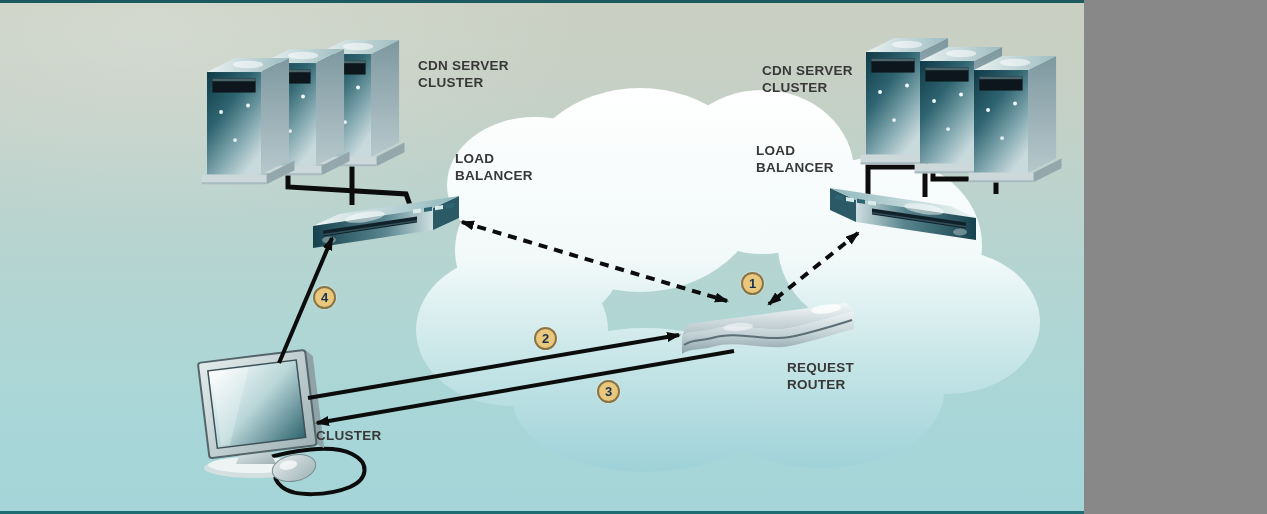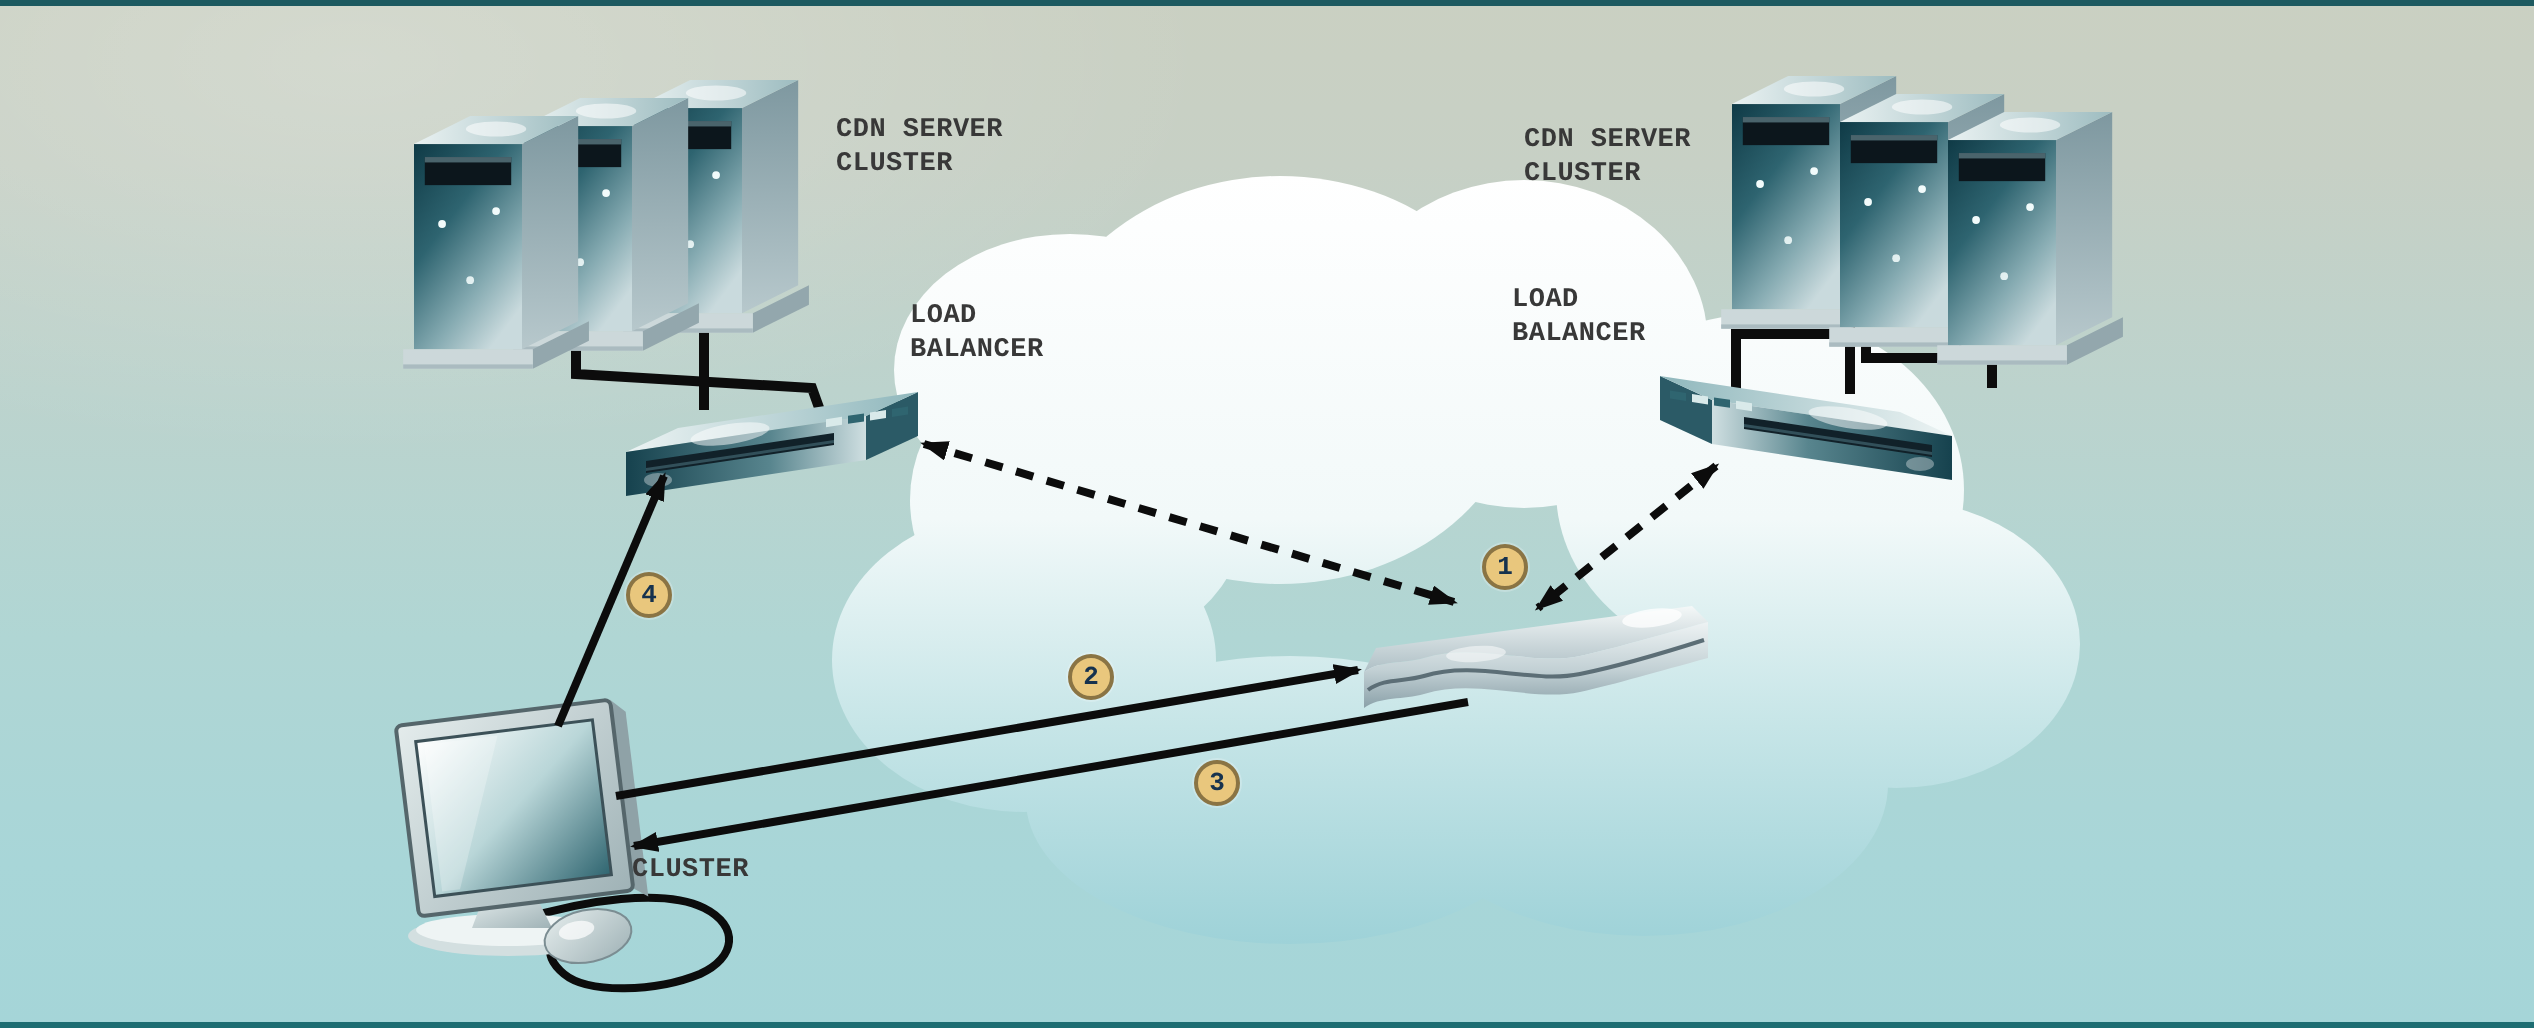--- a/index.html
+++ b/index.html
@@ -1,20 +1,20 @@
 <!DOCTYPE html>
 <html><head>
 <meta charset="utf-8">
 <style>
   html,body{margin:0;padding:0;background:#888;}
   #canvas{
     position:relative;
-    width:1267px;height:514px;
+    width:1084px;height:514px;
     overflow:hidden;
-    font-family:Liberation Mono, monospace;
+    font-family:Liberation Sans, sans-serif;
     background:
       radial-gradient(ellipse 700px 320px at 14% 6%, rgba(255,255,255,.20), rgba(255,255,255,0) 62%),
       linear-gradient(180deg,#cad0c2 0%, #c7d0c5 16%, #bcd3cd 38%, #b0d6d4 62%, #a8d6d8 84%, #a5d5d8 100%);
   }
   .edge{position:absolute;left:0;width:100%;height:3px;}
   .edge.top{top:0;background:#1d5a60;}
   .edge.bottom{bottom:0;background:#1d6d72;}
   svg{position:absolute;left:0;top:0;}
   .label{
     position:absolute;
@@ -197,20 +197,22 @@
   </svg>
 
   <div class="label" style="left:418px;top:57px;width:120px;">CDN SERVER
 CLUSTER</div>
   <div class="label" style="left:455px;top:150px;width:100px;">LOAD
 BALANCER</div>
   <div class="label" style="left:762px;top:62px;width:120px;">CDN SERVER
 CLUSTER</div>
   <div class="label" style="left:756px;top:142px;width:100px;">LOAD
 BALANCER</div>
+  <div class="label" style="left:787px;top:359px;width:110px;">REQUEST
+ROUTER</div>
   <div class="label" style="left:316px;top:427px;">CLUSTER</div>
 
   <div class="badge" style="left:741px;top:272px;">1</div>
   <div class="badge" style="left:534px;top:327px;">2</div>
   <div class="badge" style="left:597px;top:380px;">3</div>
   <div class="badge" style="left:313px;top:286px;">4</div>
 
   <div class="edge bottom"></div>
 </div>
 

